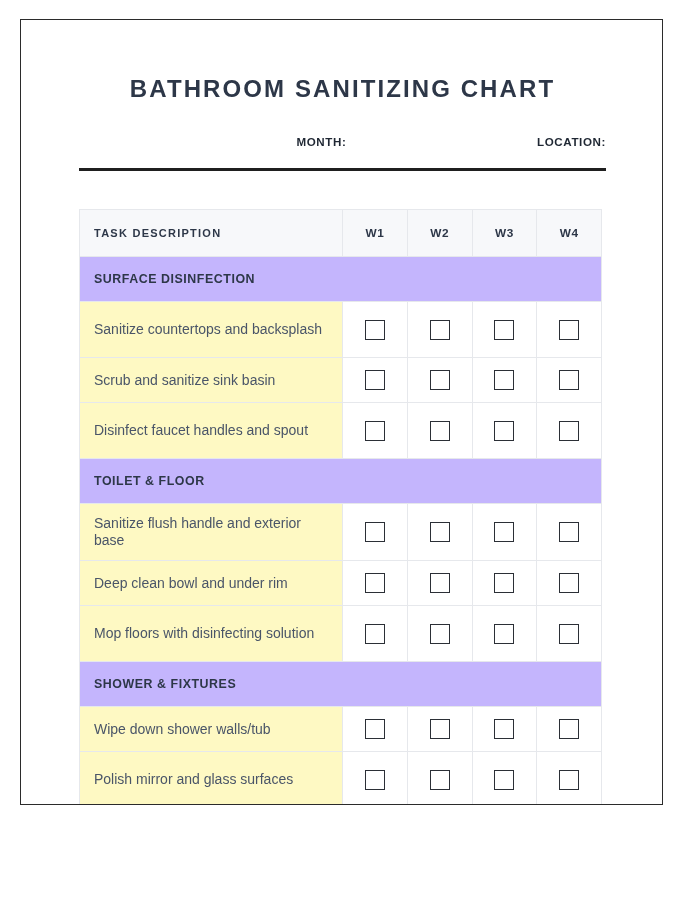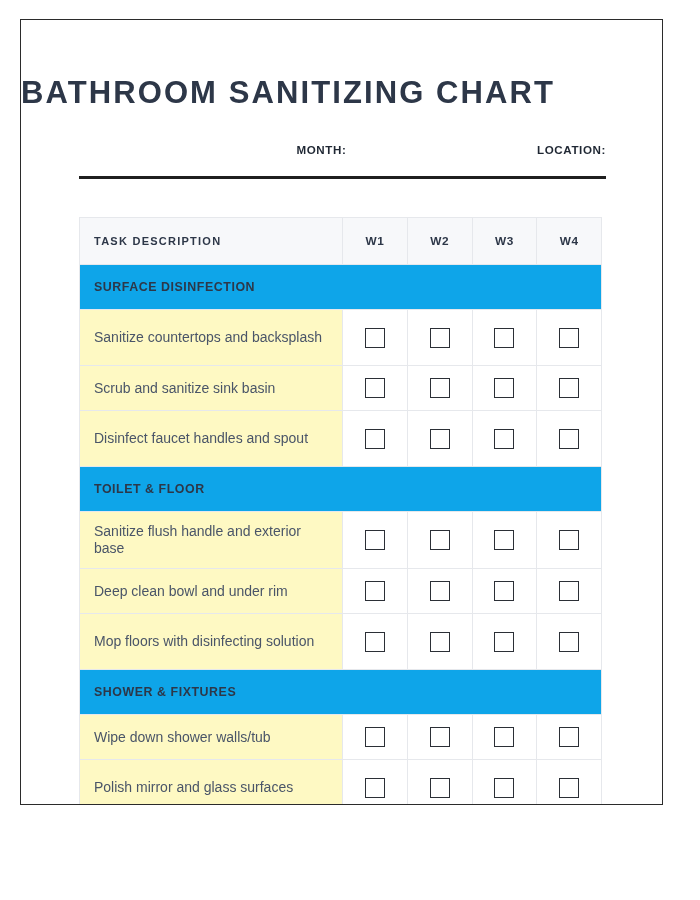--- a/index.html
+++ b/index.html
@@ -34,21 +34,22 @@
     left: 0;
     top: 0;
     width: 643px;
     height: 1100px; 
   }
 
   
   .doc-title {
     margin: 0;
     padding-top: 55px;
-    font-size: 31px;
+    text-align: center;
+    font-size: 24px;
     font-weight: bold;
     letter-spacing: 2.1px;
     color: #2d3748;
     font-family: "Liberation Sans", sans-serif;
   }
 
   
   .meta-row {
     position: relative;
     margin: 26px 58px 0 58px;
@@ -121,21 +122,21 @@
   }
   thead tr.header-row th.week-head {
     text-align: center;
     padding: 16px;
     letter-spacing: 0.5px;
     font-size: 11.8px;
   }
 
   
   tr.section-row td {
-    background: #0ea5e9;
+    background: #c4b5fd;
     height: 45px;
     padding: 0 0 0 14px;
     vertical-align: middle;
     font-size: 12.4px;
     font-weight: bold;
     letter-spacing: 0.55px;
     color: #2d3748;
     white-space: nowrap;
     border-left-color: #e6e8ec;
     border-right-color: #e6e8ec;

